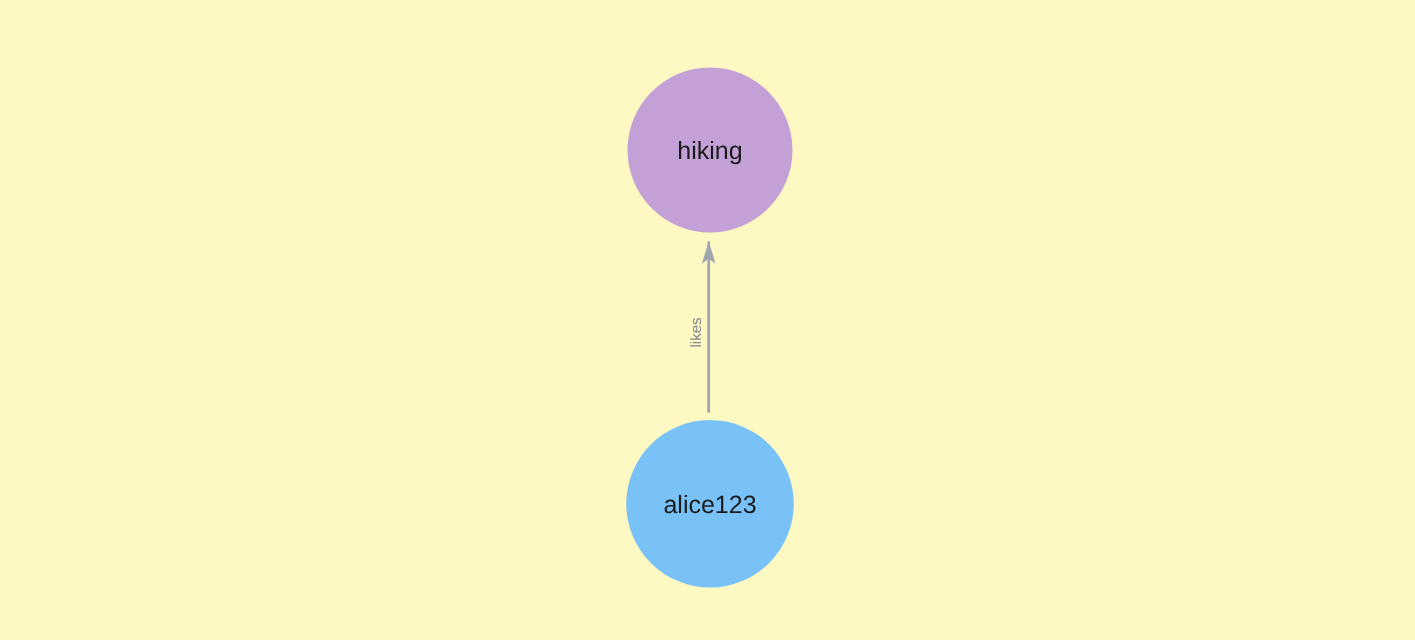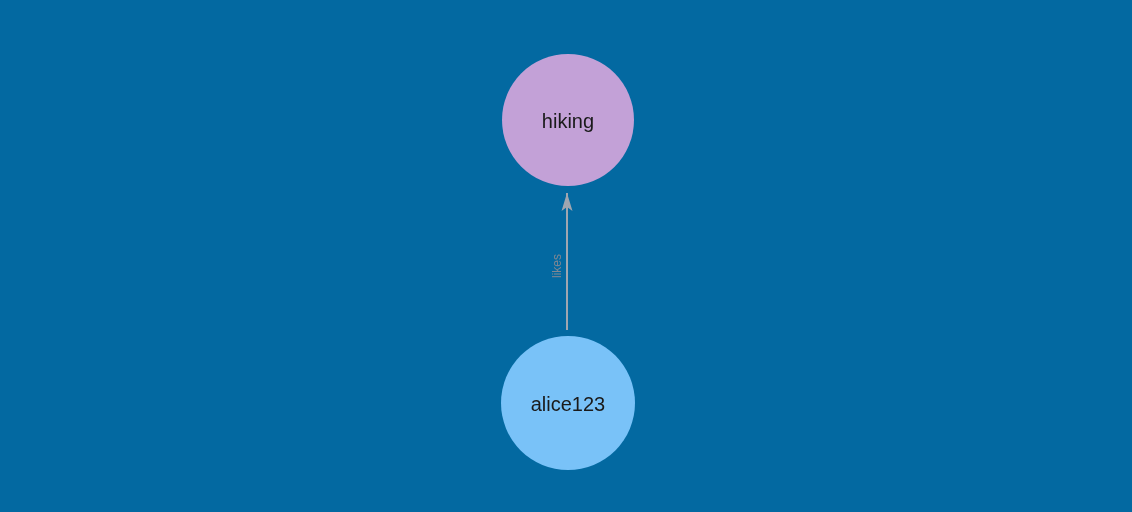--- a/index.html
+++ b/index.html
@@ -11,21 +11,21 @@
     width: 1132px;
     height: 512px;
     background: #f4f5f3;
     font-family: "Liberation Sans", sans-serif;
     overflow: hidden;
   }
   #graph-canvas {
     position: relative;
     width: 1132px;
     height: 512px;
-    background: #0369a1;
+    background: #fef9c3;
   }
   .graph-svg {
     position: absolute;
     left: 0;
     top: 0;
     width: 1132px;
     height: 512px;
     display: block;
   }
   .node-circle {

